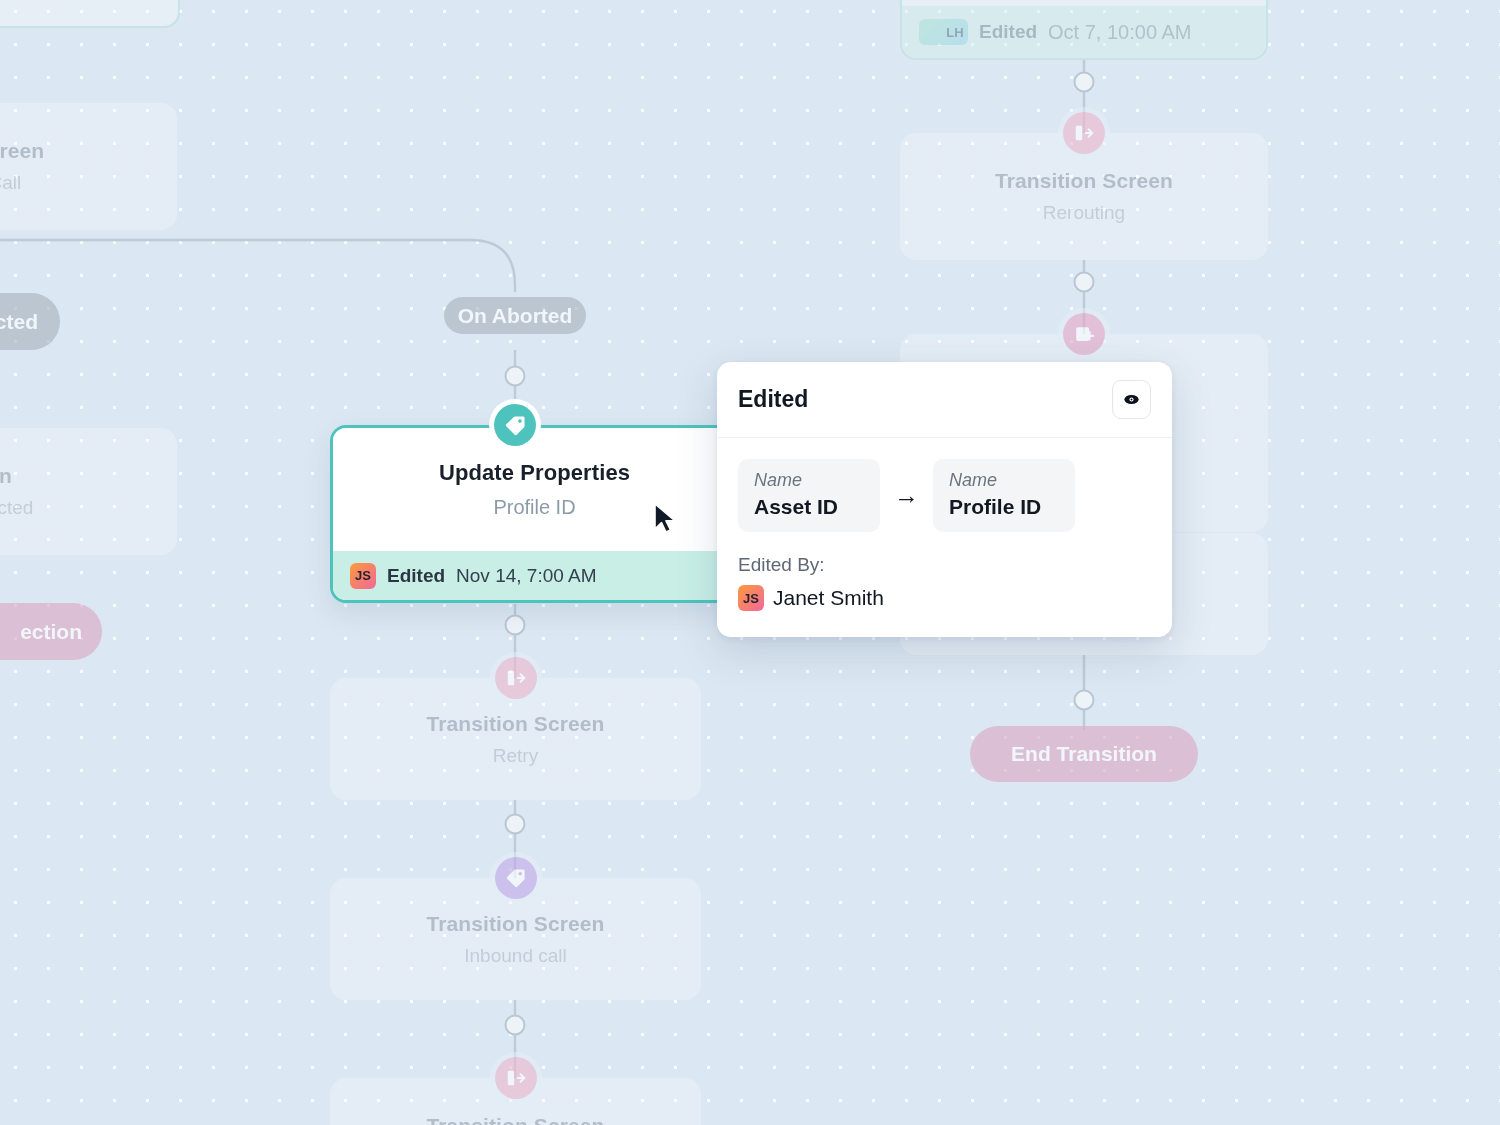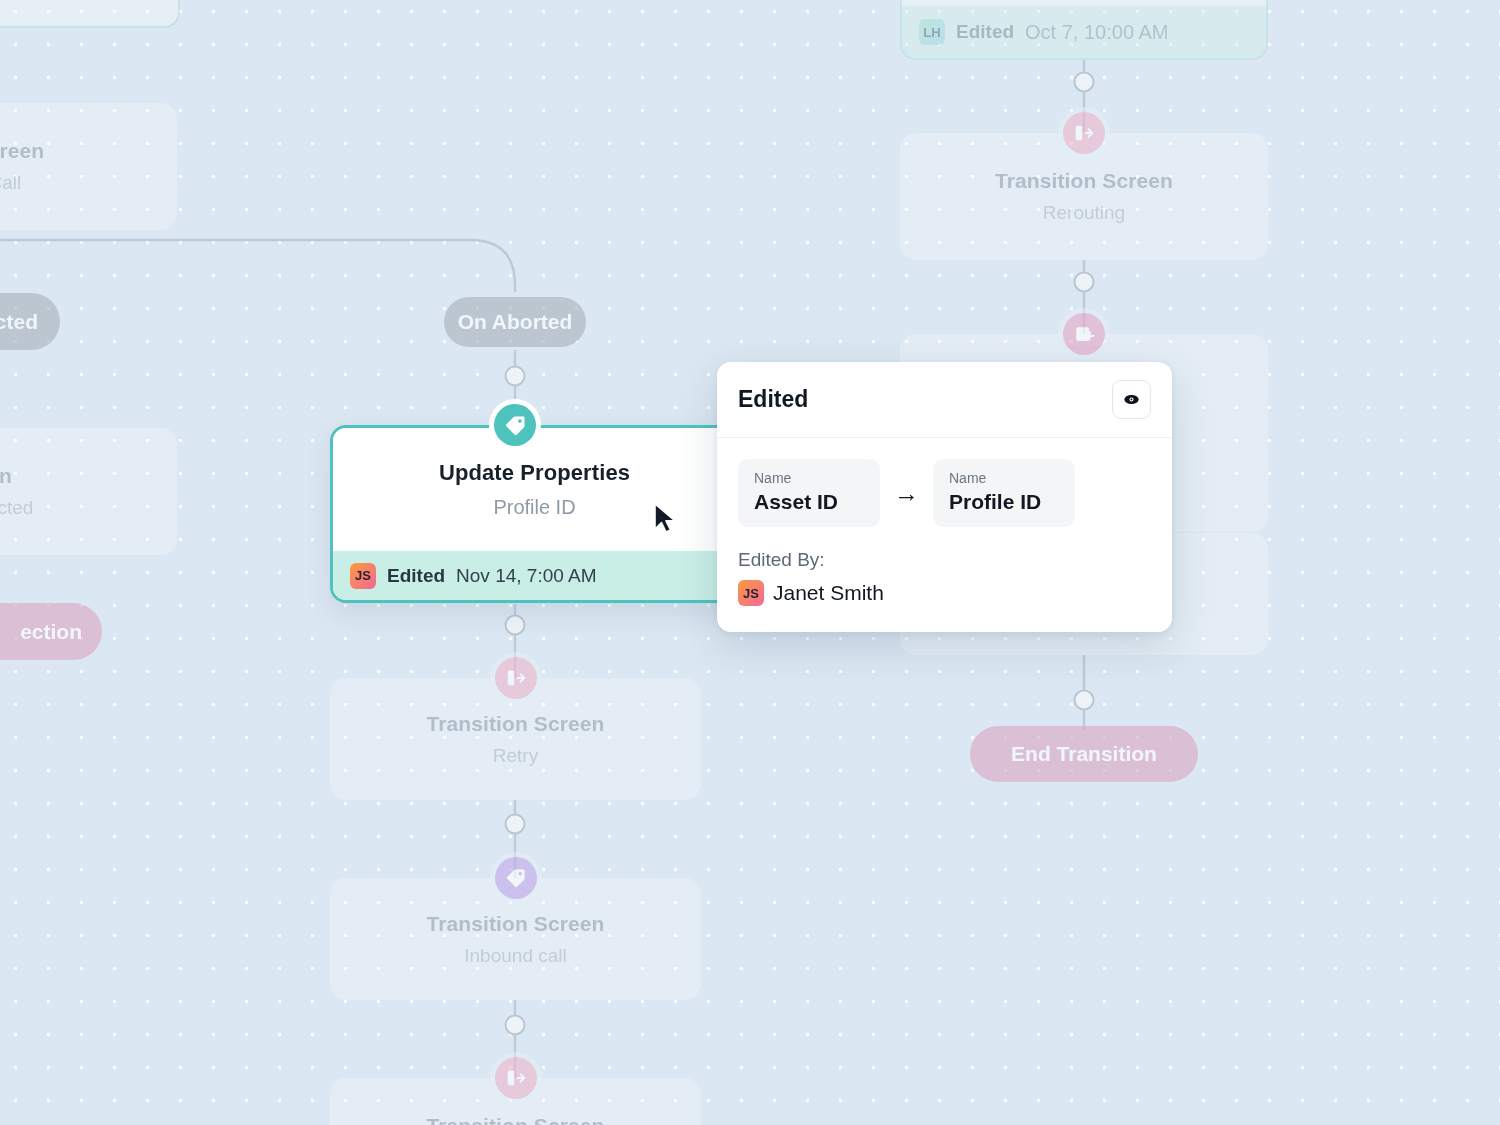--- a/index.html
+++ b/index.html
@@ -165,21 +165,21 @@
     border-radius: 6px;
     display: flex;
     align-items: center;
     justify-content: center;
     font-size: 13px;
     font-weight: bold;
     color: #2a2230;
     flex: none;
   }
   .avatar.js { background: linear-gradient(135deg, #fb9a3c 0%, #f2689a 100%); }
-  .avatar.lh { background: linear-gradient(135deg, #9fe2c6 0%, #8fd3ea 100%); color: #3f5a6b; }
+  .avatar.lh { background: linear-gradient(135deg, #9fe2c6 0%, #8fd3ea 100%); color: #3f5a6b; padding-left: 23px; }
 
   
   #node-right-handle {
     position: absolute;
     left: 699px;
     top: 500px;
     width: 20px;
     height: 28px;
     background: #ffffff;
     border: 3px solid #4ec3bd;
@@ -246,22 +246,23 @@
     align-items: center;
     gap: 14px;
   }
   .prop-box {
     background: #f4f5f7;
     border-radius: 10px;
     padding: 11px 16px 13px 16px;
     min-width: 110px;
   }
   .prop-box .plabel {
-    font-size: 14px;
+    font-size: 18px;
     color: #6b7580;
+    font-style: italic;
   }
   .prop-box .pvalue {
     font-size: 21px;
     font-weight: bold;
     color: #111821;
     margin-top: 4px;
     white-space: nowrap;
   }
   .arrow-glyph {
     font-size: 25px;
@@ -337,21 +338,21 @@
     <div class="node" style="left:-178px; top:428px; width:355px; height:127px;">
 
       <div class="title">en</div>
       <div class="subtitle">nnected</div>
     </div>
 
     <div class="pill gray" style="left:-120px; top:293px; width:180px; height:57px; justify-content:flex-end; padding-right:22px;">ected</div>
 
     <div class="pill pinkpill" style="left:-120px; top:603px; width:222px; height:57px; justify-content:flex-end; padding-right:20px;">ection</div>
 
-    <div class="pill gray" style="left:444px; top:297px; width:142px; height:50px;">On Aborted</div>
+    <div class="pill gray" style="left:444px; top:297px; width:142px; height:37px;">On Aborted</div>
 
     <div style="position:absolute; left:900px; top:-78px; width:368px; height:138px; border:2px solid rgba(120,205,195,0.45); border-radius:16px; background:rgba(255,255,255,0.5); box-sizing:border-box; overflow:hidden;">
       <div style="position:absolute; left:0; right:0; bottom:0; height:52px; background:rgba(190,234,226,0.5); display:flex; align-items:center; gap:11px; padding:0 17px; box-sizing:border-box;">
         <div class="avatar lh" style="opacity:.75;">LH</div>
         <span style="font-size:19px; font-weight:bold; color:rgba(70,85,100,0.55);">Edited</span>
         <span style="font-size:20px; color:rgba(90,105,122,0.5);">Oct 7, 10:00 AM</span>
       </div>
     </div>
 
     <div class="node" style="left:900px; top:133px; width:368px; height:127px;">

